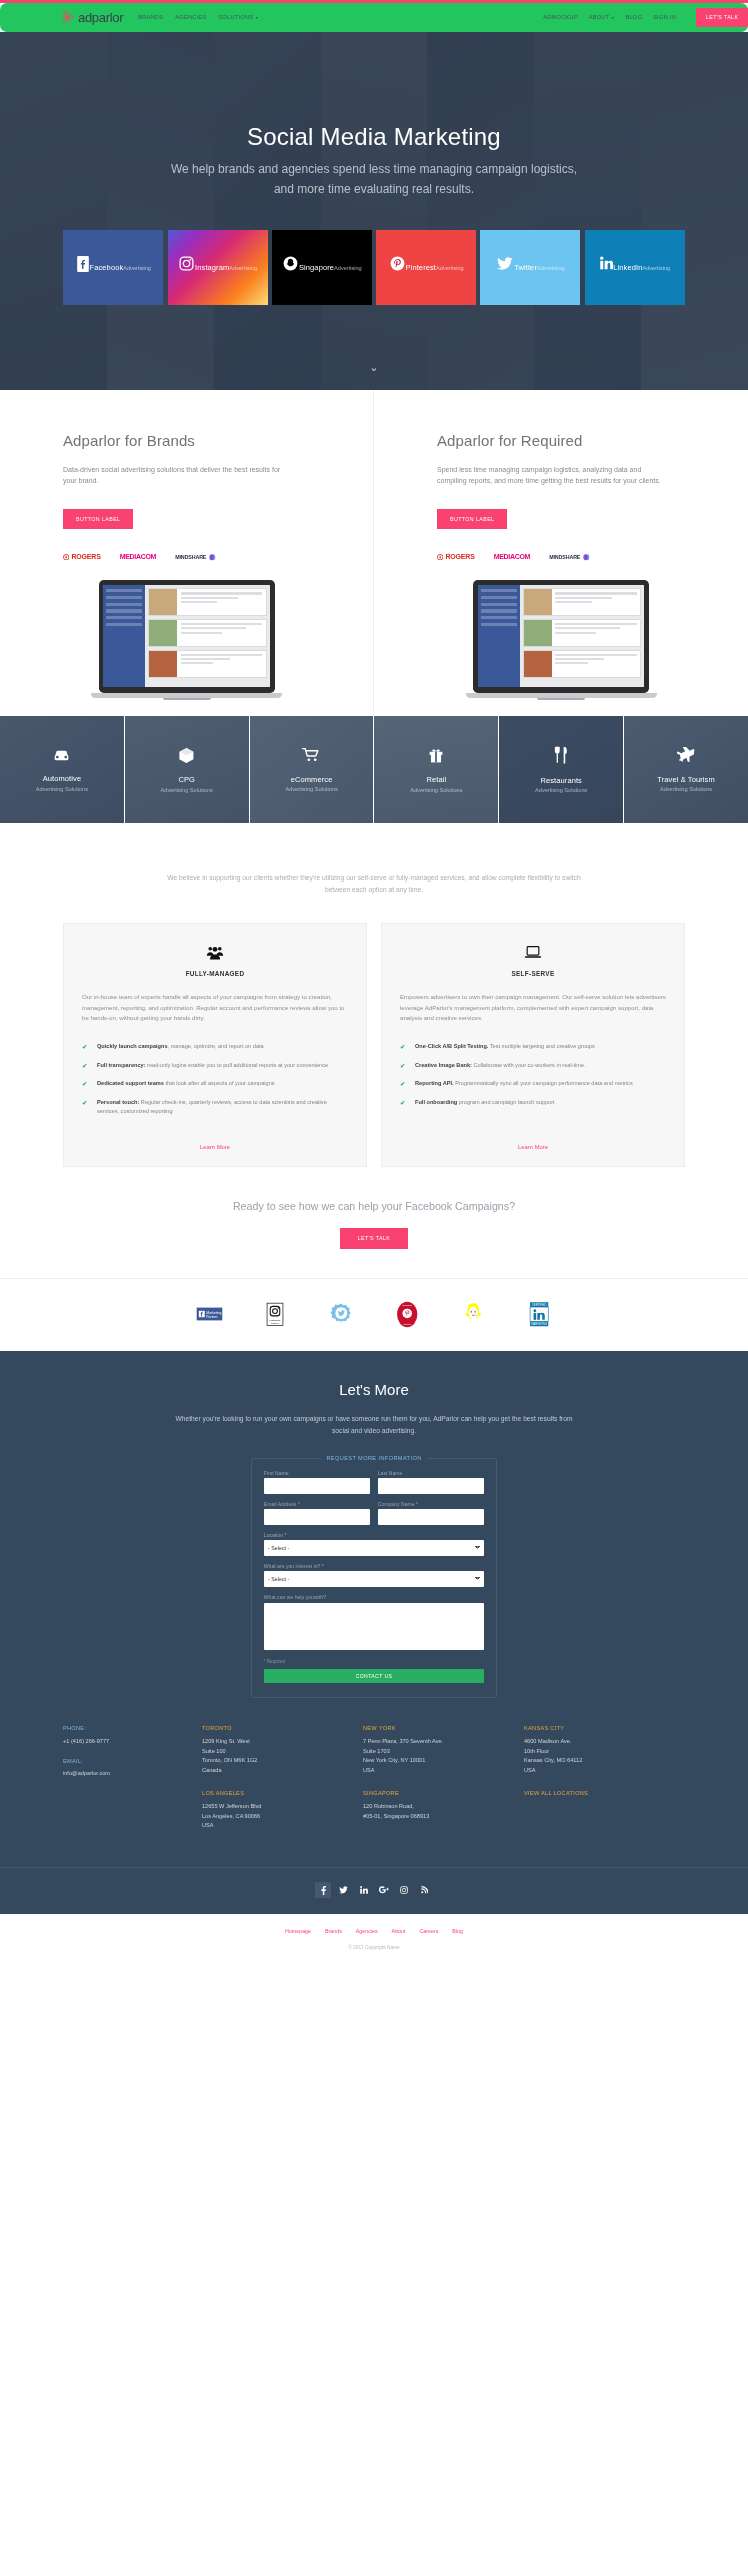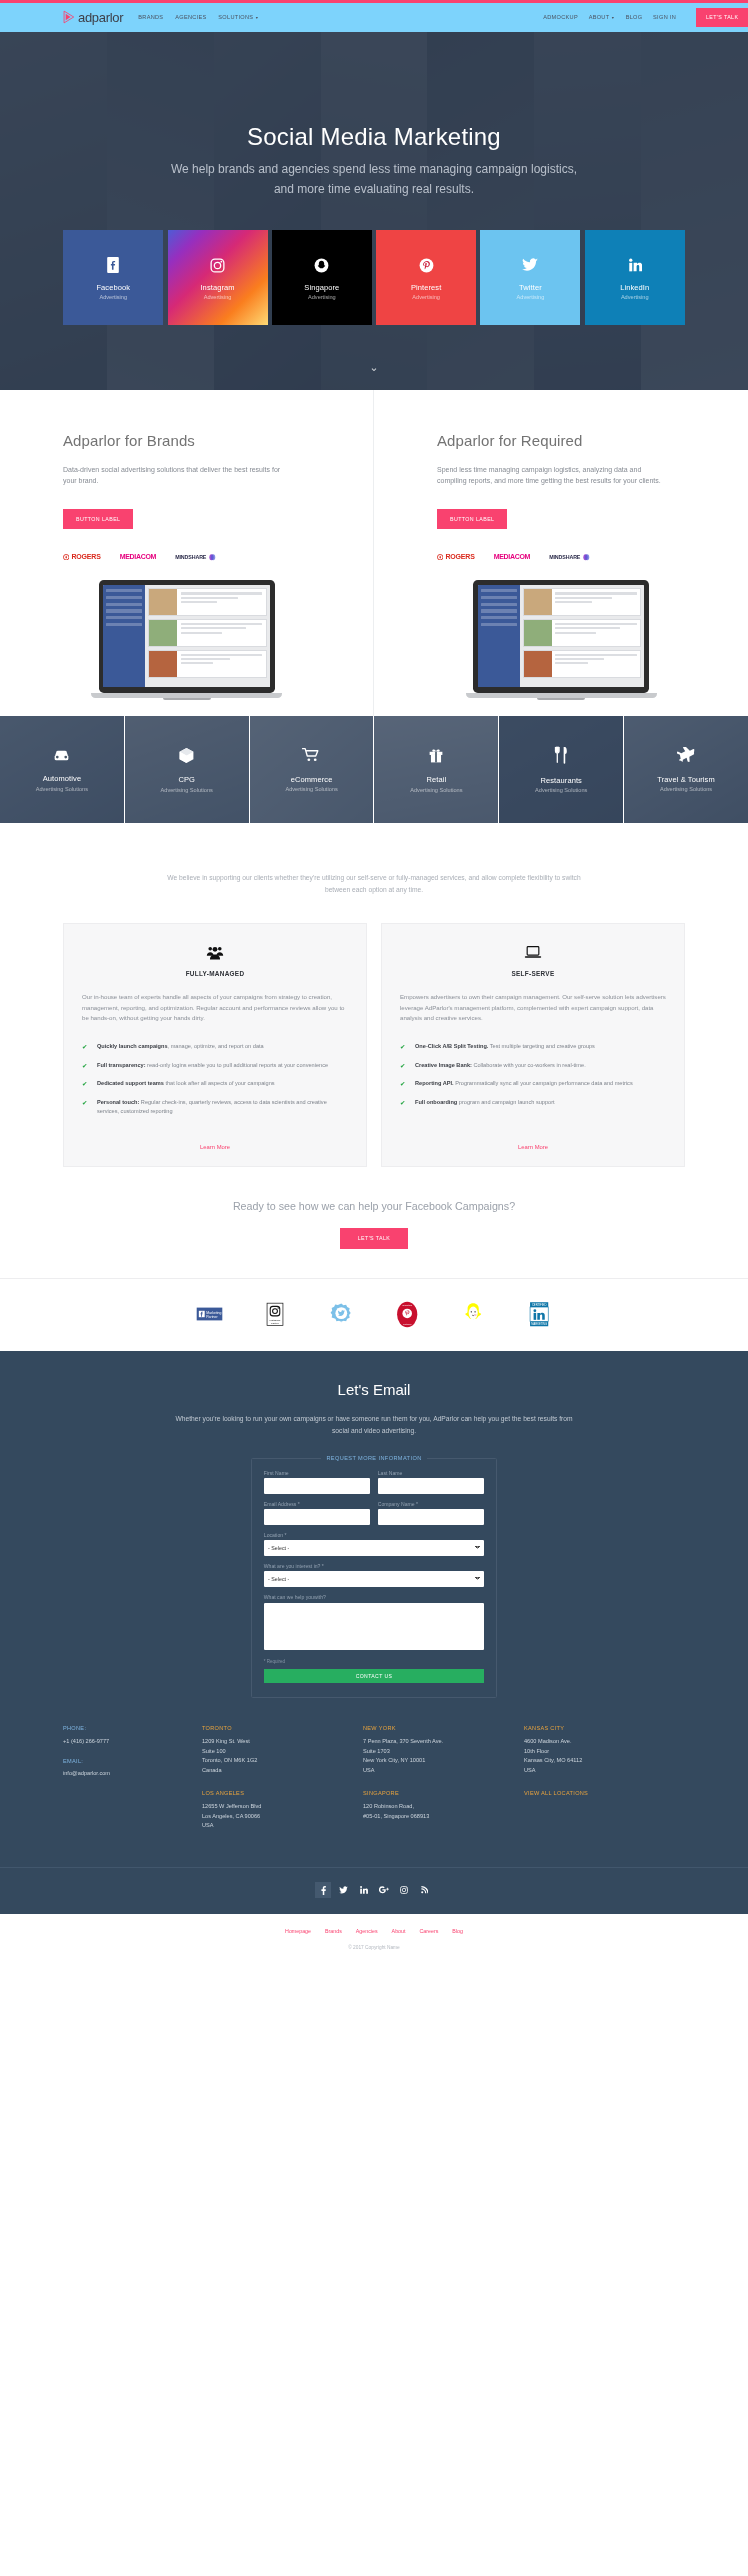--- a/index.html
+++ b/index.html
@@ -9,22 +9,22 @@
     background: #ffffff;
     color: #4a4a4a;
     -webkit-font-smoothing: antialiased;
   }
   .cond { font-family: "Liberation Sans Narrow", "Liberation Sans", sans-serif; }
 
   
   .topstrip { height: 2.7px; background: #f9426f; width: 100%; }
 
   .navbar {
-    height: 29px; background: #7dd3fc; display: flex; align-items: center;
-    padding: 0 0 0 63px; position: relative;
+    height: 29px; background: #22c55e; display: flex; align-items: center;
+    padding: 0 0 0 63px; position: relative; border-radius: 7px;
   }
   .logo { display: flex; align-items: center; gap: 3.2px; }
   .logo-mark { width: 11.8px; height: 14px; position: relative; }
   .logo-text { font-size: 13px; color: #3d3f48; letter-spacing: -0.3px; font-weight: 400; }
   .nav-left { display: flex; align-items: center; gap: 11.8px; margin-left: 15px; }
   .nav-link {
     font-size: 5.6px; letter-spacing: 0.3px; color: #4a5260; text-transform: uppercase;
     cursor: pointer; white-space: nowrap;
   }
   .nav-right { display: flex; align-items: center; gap: 10.7px; margin-left: auto; padding-right: 0; }
@@ -43,21 +43,21 @@
   }
   .hero-bg { position: absolute; inset: 0; display: flex; opacity: 1; }
   .hero-tile { flex: 1; height: 100%; position: relative; }
   .hero-overlay { position: absolute; inset: 0; background: rgba(47,59,77,0.88); }
   .hero-inner { position: relative; z-index: 3; text-align: center; padding-top: 91px; width: 534px; }
   .hero-title { font-size: 24px; color: #fff; font-weight: 300; letter-spacing: 0.2px; }
   .hero-sub { font-size: 12px; color: #b9c0cb; margin-top: 9.6px; line-height: 1.55; font-weight: 300; }
 
   .tiles { position: relative; z-index: 3; display: flex; gap: 4.3px; margin-top: 31px; }
   .tile {
-    width: 100px; height: 95px; display: flex; flex-direction: column;
+    width: 100px; height: 75px; display: flex; 
     align-items: center; justify-content: center; cursor: pointer; color: #fff;
   }
   .tile-icon { height: 22.4px; display: flex; align-items: center; justify-content: center; margin-bottom: 6.4px; }
   .tile-name { font-size: 7.5px; letter-spacing: 0.1px; }
   .tile-sub { font-size: 5.6px; color: rgba(255,255,255,0.62); margin-top: 2.1px; }
   .t-fb { background: #3b5998; }
   .t-ig { background: linear-gradient(135deg,#4f5bd5 0%,#962fbf 18%,#d62976 42%,#fa7e1e 75%,#feda75 100%); }
   .t-sc { background: #000000; }
   .t-pi { background: #ef4444; }
   .t-tw { background: #6cc4f0; }
@@ -676,21 +676,21 @@
         <circle cx="11" cy="18" r="2.6" fill="#0e76a8"></circle>
         <rect x="8.6" y="22" width="4.8" height="13" fill="#0e76a8"></rect>
         <path d="M16.5 22h4.6v2c.7-1.2 2-2.2 4-2.2 2.8 0 4.4 1.8 4.4 5.1V35h-4.8v-7.2c0-1.6-.6-2.6-2-2.6-1.2 0-1.9.8-2.2 1.6-.1.3-.1.7-.1 1.1V35h-4.8s.1-12.2 0-13z" fill="#0e76a8"></path>
         <rect x="2" y="38" width="34" height="9" fill="#0e76a8"></rect>
         <text x="19" y="44.8" fill="#fff" font-size="5" text-anchor="middle" font-family="Liberation Sans">MARKETING</text>
       </svg>
   </div>
 </div>
 
 <div class="chat">
-  <h2 class="cond">Let's Email</h2>
+  <h2 class="cond">Let's More</h2>
   <div class="lede cond">Whether you're looking to run your own campaigns or have someone run them for you, AdParlor can help you get the best results from social and video advertising.</div>
 
   <div class="formwrap">
     <div class="fieldset">
       <div class="legend"><span>REQUEST MORE INFORMATION</span></div>
 
       <div class="frow">
         <div class="fgroup">
           <label class="flabel">First Name</label>
           <input class="finput" value="" style="">

